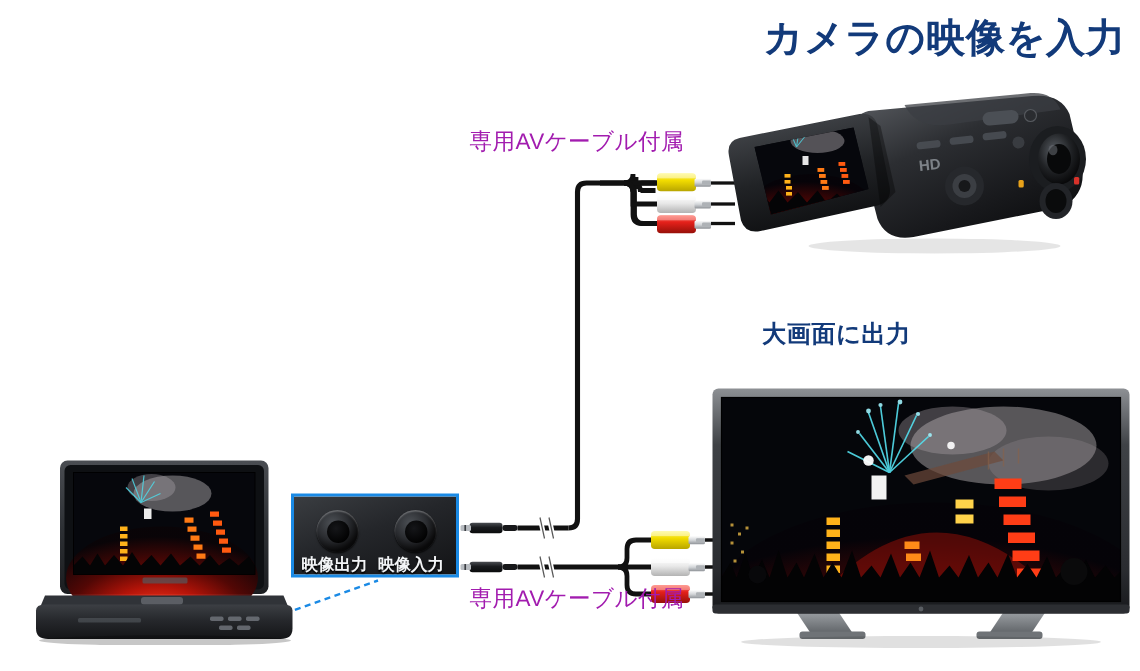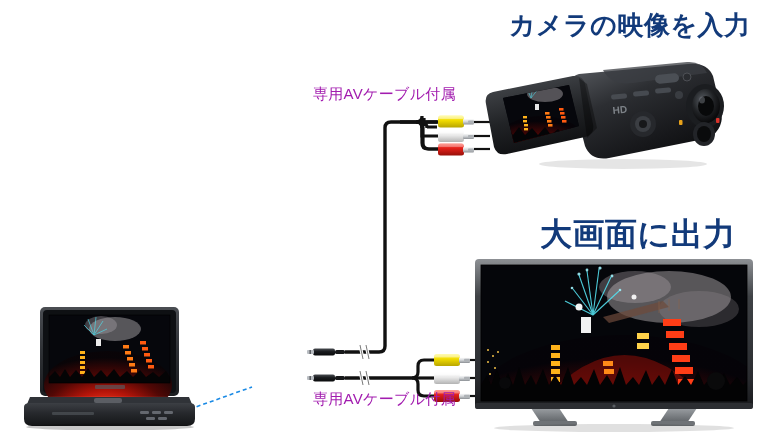--- a/index.html
+++ b/index.html
@@ -15,21 +15,21 @@
 
   
   .heading{
     position:absolute;
     color:#123a7a;
     font-weight:bold;
     letter-spacing:0.5px;
     white-space:nowrap;
   }
   #heading-camera{left:509px;top:8px;font-size:26px;}
-  #heading-tv{left:540px;top:213px;font-size:32px;}
+  #heading-tv{left:508px;top:213px;font-size:16px;}
 
   .cable-label{
     position:absolute;
     color:#a21caf;
     font-size:15px;
     white-space:nowrap;
     letter-spacing:0.3px;
   }
   #label-cable-top{left:313px;top:85px;}
   #label-cable-bottom{left:313px;top:390px;}
@@ -210,20 +210,26 @@
         <rect x="142" y="106" width="9" height="3" rx="1.2"></rect>
         <rect x="124" y="112" width="9" height="3" rx="1.2"></rect>
         <rect x="136" y="112" width="9" height="3" rx="1.2"></rect>
       </g>
       <rect x="30" y="107" width="42" height="3" rx="1" fill="#5a5e64" opacity="0.55"></rect>
 
       <ellipse cx="88" cy="122" rx="84" ry="3.5" fill="#000" opacity="0.22"></ellipse>
     </svg>
   </div>
 
+  <div id="port-panel">
+    <div class="port-jack" id="port-jack-out"></div>
+    <div class="port-jack" id="port-jack-in"></div>
+    <div class="port-label" id="port-label-out">映像出力</div>
+    <div class="port-label" id="port-label-in">映像入力</div>
+  </div>
 
   <svg class="layer" id="plug-layer" viewBox="0 0 760 447">
     <defs>
       <linearGradient id="miniBody" x1="0" y1="0" x2="0" y2="1">
         <stop offset="0" stop-color="#4a4d52"></stop>
           <stop offset="0.45" stop-color="#191b1e"></stop>
           <stop offset="1" stop-color="#0a0b0c"></stop>
       </linearGradient>
       <linearGradient id="rcaYel" x1="0" y1="0" x2="0" y2="1">
         <stop offset="0" stop-color="#fff870"></stop>

